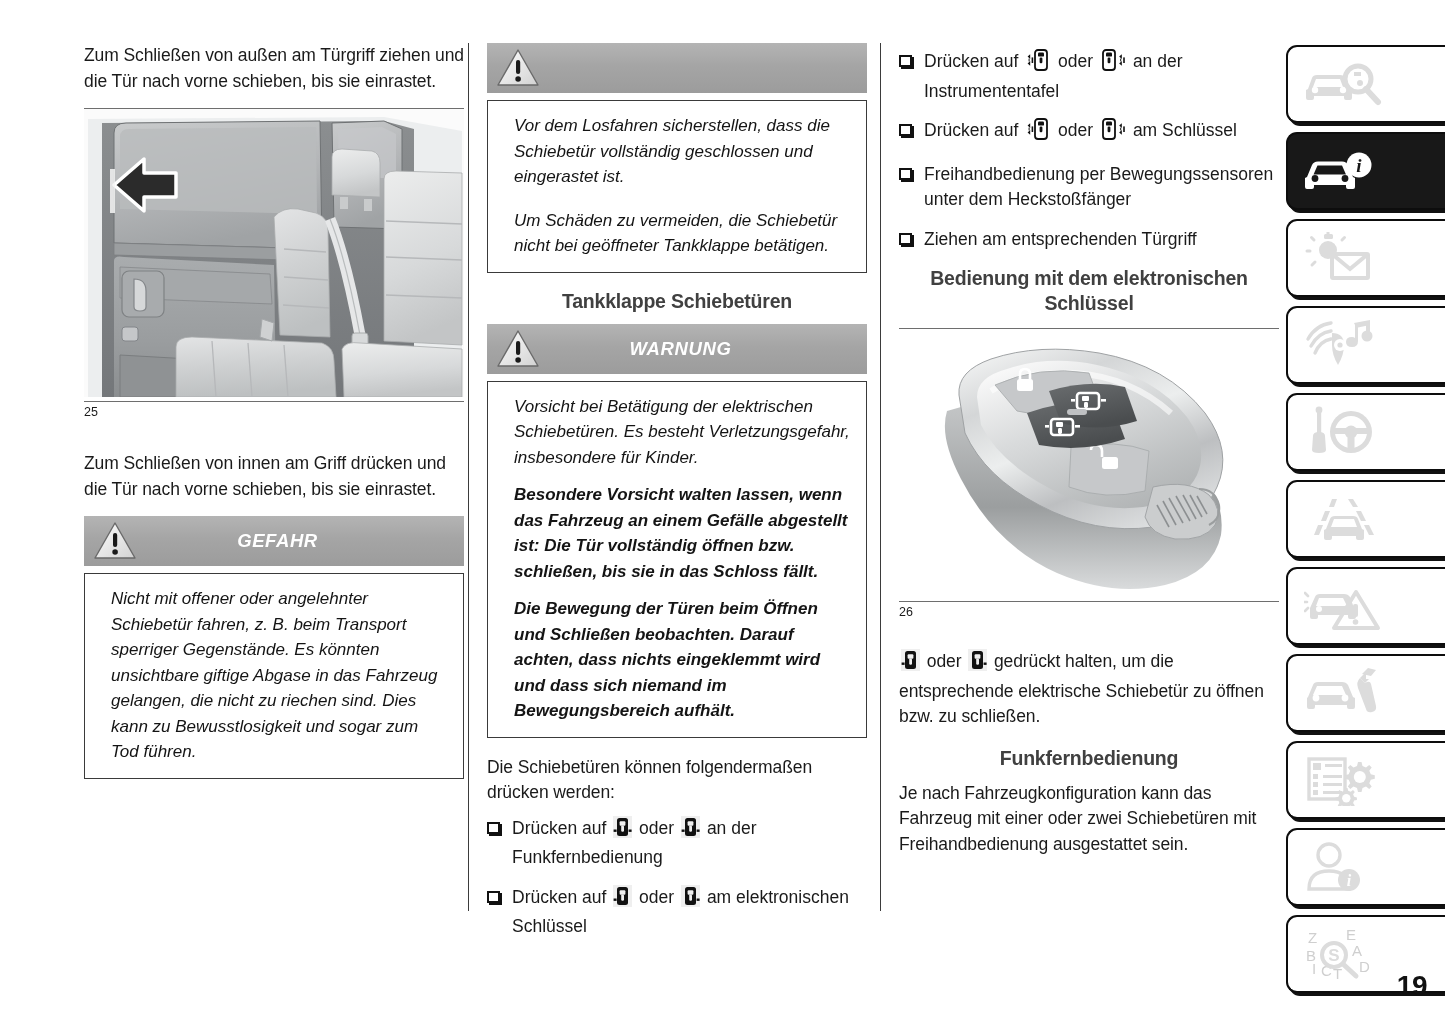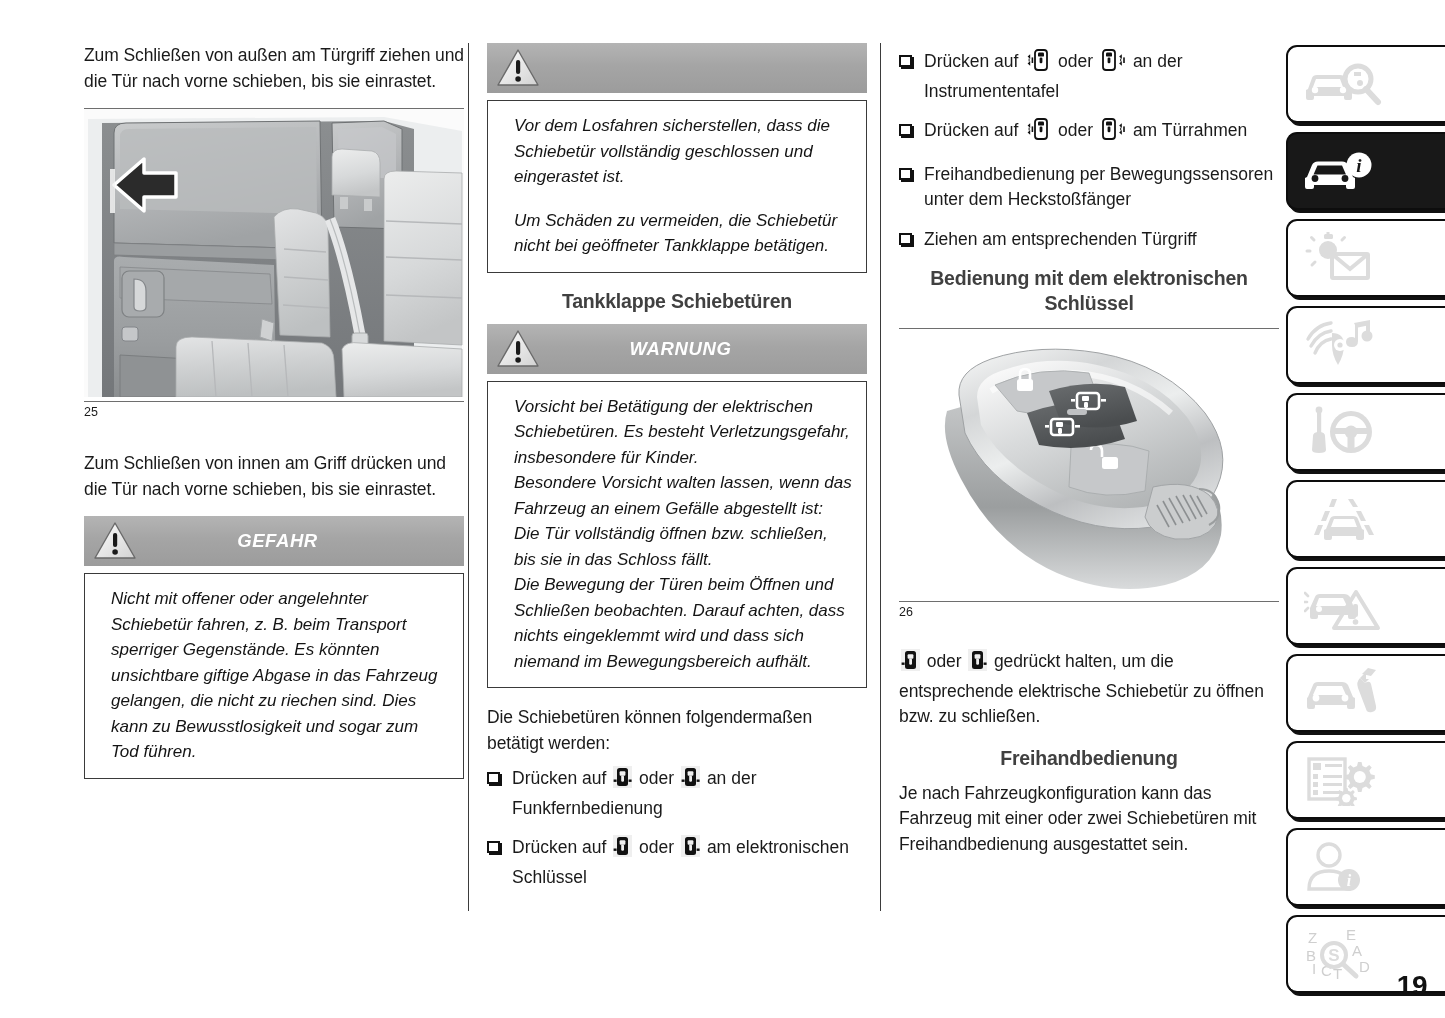--- a/index.html
+++ b/index.html
@@ -97,21 +97,21 @@
     margin-top: 7px;
   }
   .warn-box p {
     margin: 0;
     font-style: italic;
     font-size: 17px;
     line-height: 25.5px;
     color: #141414;
   }
   .warn-box p + p { margin-top: 18px; }
-  .warn-box p.run + p.run { margin-top: 0; }
+  .warn-box p.run + p.run { margin-top: 12px; font-weight: bold; }
 
   
   ul.bullets { list-style: none; margin: 10px 0 0 0; padding: 0; }
   ul.bullets li {
     position: relative;
     padding-left: 25px;
     font-size: 17.5px;
     line-height: 25.5px;
     color: #1a1a1a;
     margin-bottom: 14px;
@@ -317,21 +317,21 @@
         <circle cx="22.1" cy="31" r="2.8" fill="#1a1a1a"></circle>
       </svg>
       <div class="warn-label">WARNUNG</div>
     </div>
     <div class="warn-box">
       <p class="run">Vorsicht bei Betätigung der elektrischen Schiebetüren. Es besteht Verletzungsgefahr, insbesondere für Kinder.</p>
       <p class="run">Besondere Vorsicht walten lassen, wenn das Fahrzeug an einem Gefälle abgestellt ist: Die Tür vollständig öffnen bzw. schließen, bis sie in das Schloss fällt.</p>
       <p class="run">Die Bewegung der Türen beim Öffnen und Schließen beobachten. Darauf achten, dass nichts eingeklemmt wird und dass sich niemand im Bewegungsbereich aufhält.</p>
     </div>
 
-    <p class="para" style="margin-top:17px;">Die Schiebetüren können folgendermaßen betätigt werden:</p>
+    <p class="para" style="margin-top:17px;">Die Schiebetüren können folgendermaßen drücken werden:</p>
 
     <ul class="bullets">
       <li>
         <span class="sq"></span>
         <span>Drücken auf</span>
         <span class="pic">
           <svg width="19" height="22" viewBox="0 0 19 22" xmlns="http://www.w3.org/2000/svg">
             <rect x="0" y="0" width="19" height="22" fill="#efefef"></rect>
             <rect x="4" y="2" width="11" height="18" rx="2.5" fill="#111"></rect>
             <rect x="6.6" y="5.2" width="5.8" height="4.6" rx="1" fill="#efefef"></rect>
@@ -439,21 +439,21 @@
             <rect x="6" y="3.6" width="6" height="4" rx="1.2" fill="#111"></rect>
             <rect x="7.6" y="8.6" width="2.8" height="5.6" rx="1.2" fill="#111"></rect>
             <g fill="#111">
               <path d="M19.2 7.6 L21.8 5.2 L21.8 10 Z"></path>
               <path d="M19.2 14.4 L21.8 16.8 L21.8 12 Z"></path>
               <rect x="20.2" y="9.6" width="1" height="2.8"></rect>
               <rect x="23.2" y="8.4" width="1.6" height="5.6"></rect>
             </g>
           </svg>
         </span>
-        <span>am Türrahmen</span>
+        <span>am Schlüssel</span>
       </li>
 
       <li>
         <span class="sq"></span>
         <span>Freihandbedienung per Bewegungssensoren unter dem Heckstoßfänger</span>
       </li>
 
       <li>
         <span class="sq"></span>
         <span>Ziehen am entsprechenden Türgriff</span>
@@ -569,21 +569,21 @@
           <rect x="0" y="0" width="19" height="22" fill="#efefef"></rect>
           <rect x="4" y="2" width="11" height="18" rx="2.5" fill="#111"></rect>
           <rect x="6.6" y="5.2" width="5.8" height="4.6" rx="1" fill="#efefef"></rect>
           <rect x="8.2" y="9.4" width="2.8" height="6.4" rx="1.2" fill="#efefef"></rect>
           <rect x="15.6" y="13.5" width="3" height="2.4" fill="#111"></rect>
         </svg>
       </span>
       <span>gedrückt halten, um die entsprechende elektrische Schiebetür zu öffnen bzw. zu schließen.</span>
     </p>
 
-    <h2 class="section-title" style="margin-top:16px;">Freihandbedienung</h2>
+    <h2 class="section-title" style="margin-top:16px;">Funkfernbedienung</h2>
 
     <p class="para">Je nach Fahrzeugkonfiguration kann das Fahrzeug mit einer oder zwei Schiebetüren mit Freihandbedienung ausgestattet sein.</p>
   </div>
 
   <div class="rail">
 
     <div class="tab">
       <svg width="80" height="50" viewBox="0 0 80 50">
         <g fill="#dcdcdc">
           <path d="M4 30 L8 19 Q9 16 13 16 L36 16 Q40 16 42 19 L46 30 L48 31 L48 39 Q48 41 46 41 L42 41 Q40 41 40 39 L40 37 L10 37 L10 39 Q10 41 8 41 L4 41 Q2 41 2 39 L2 31 Z"></path>

